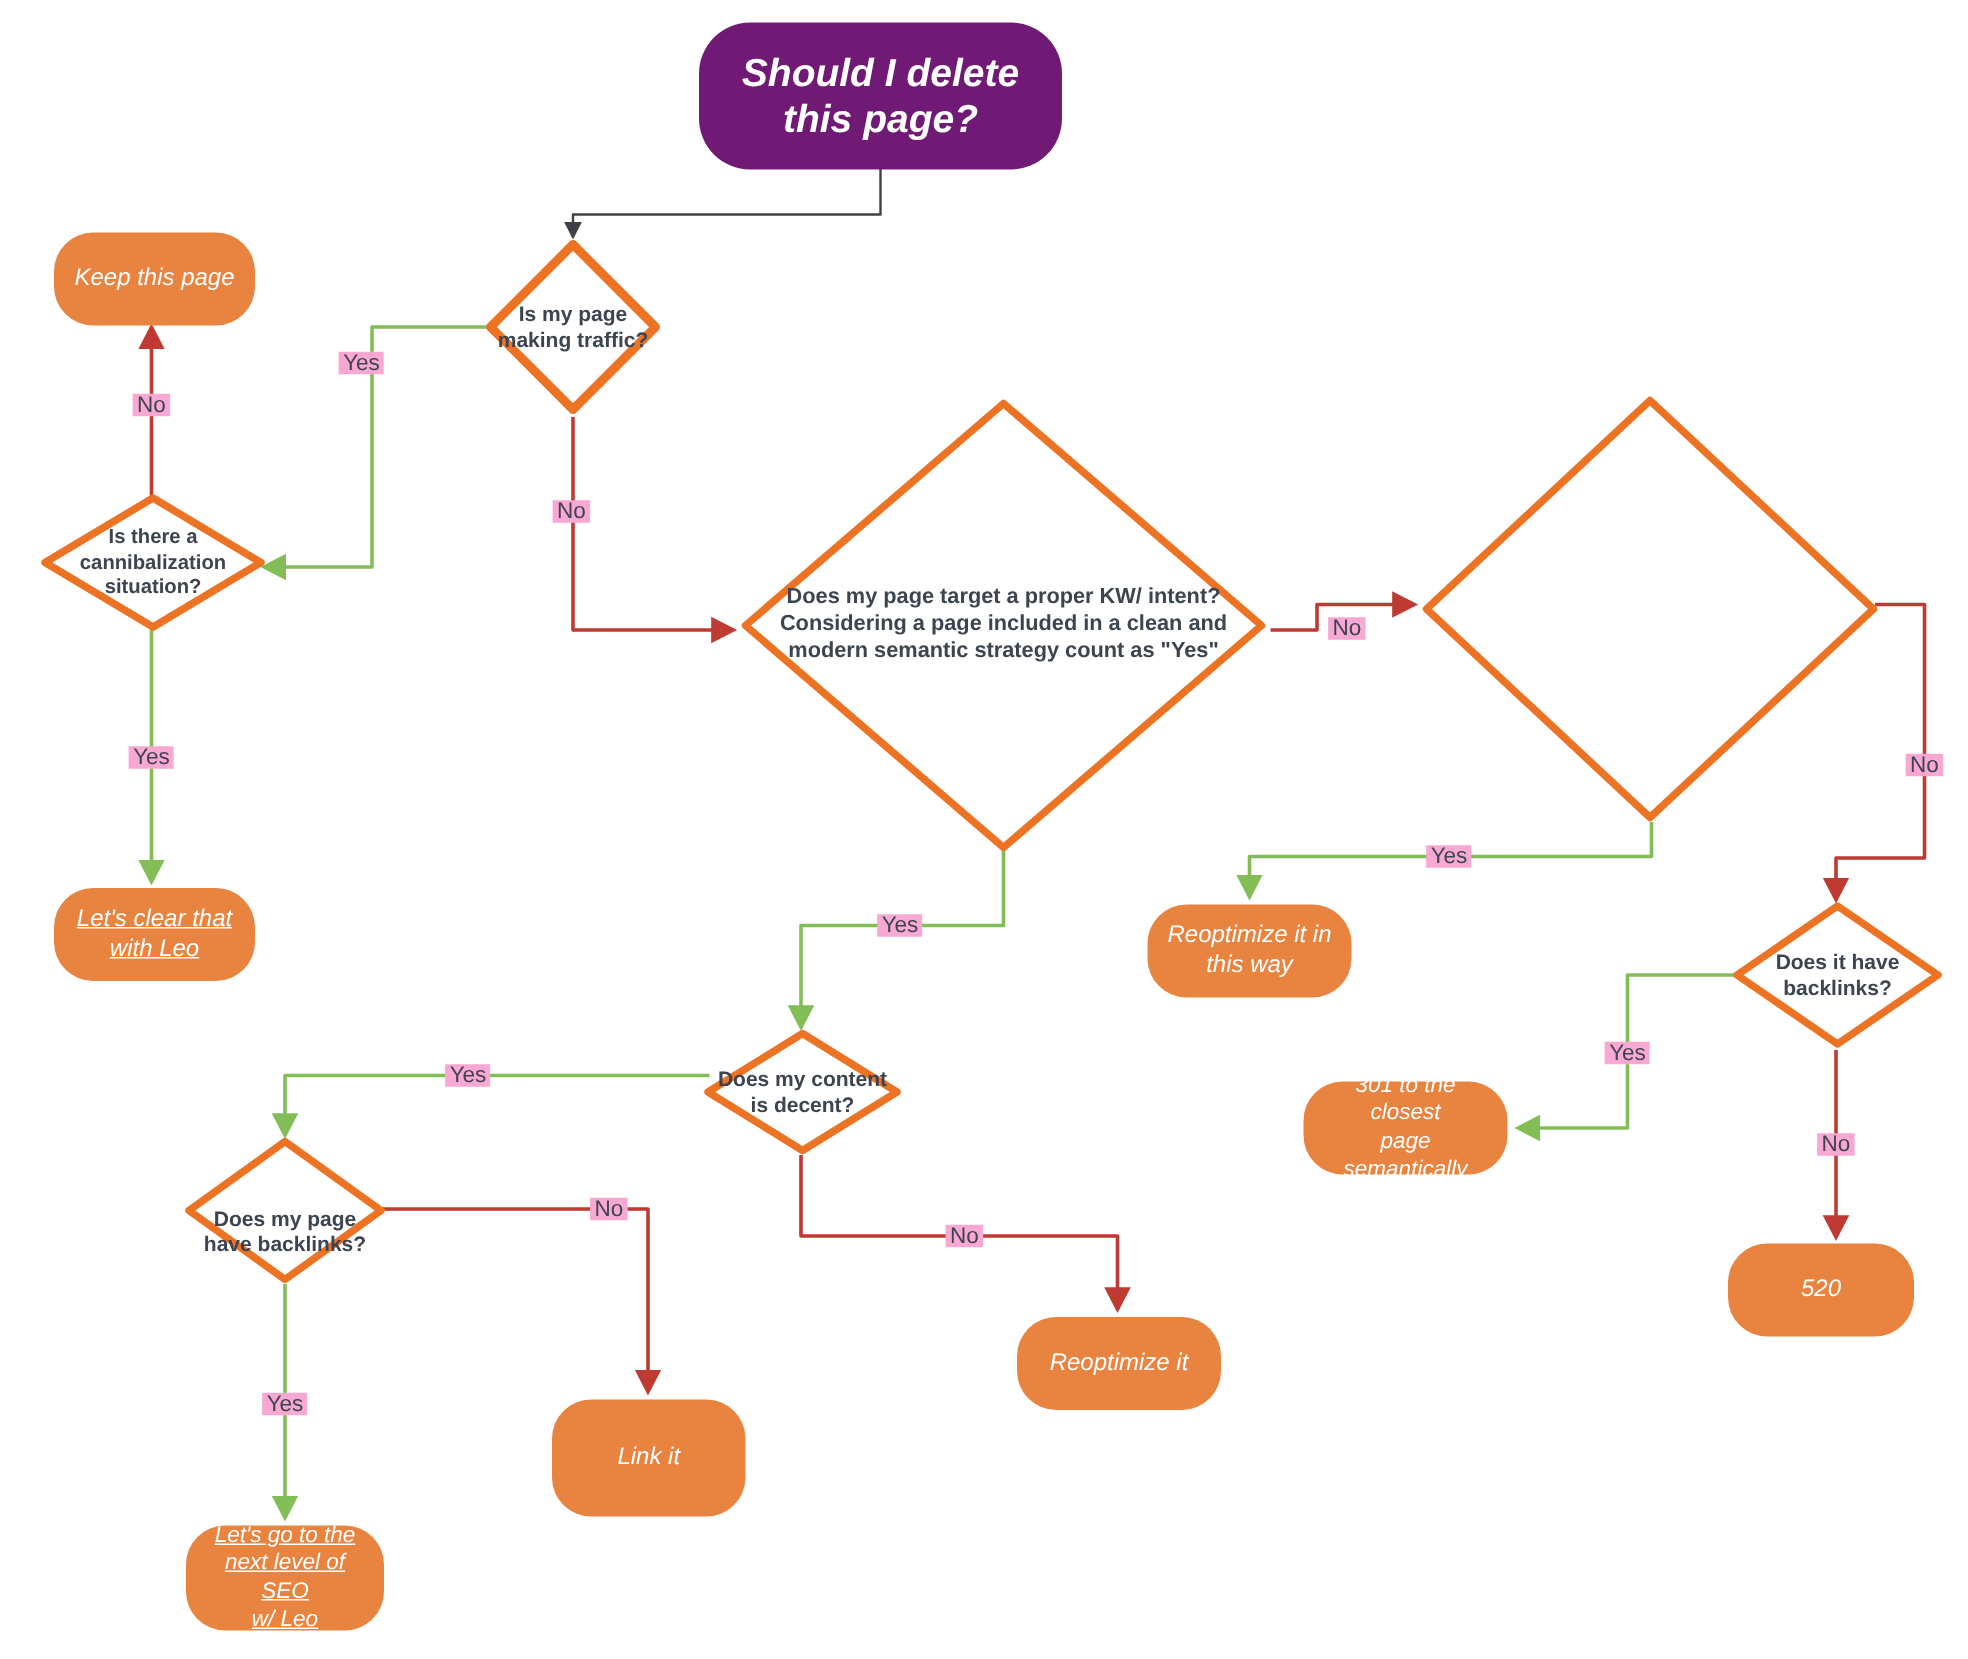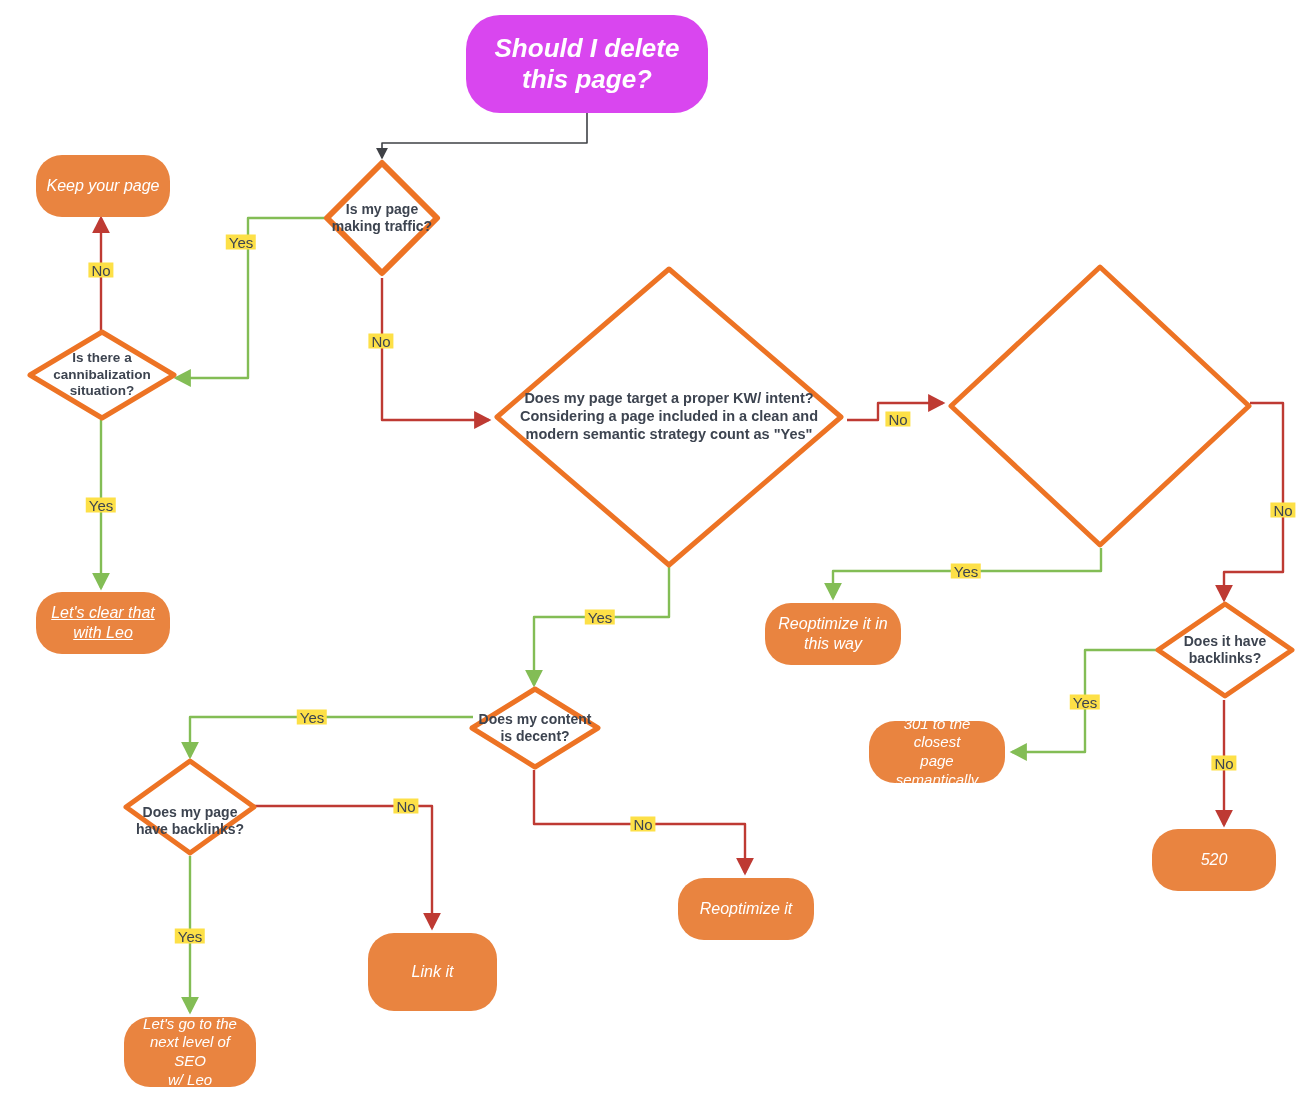--- a/index.html
+++ b/index.html
@@ -42,21 +42,21 @@
   .pill {
     background: #E98440;
     border-radius: 26px;
     color: #ffffff;
     font-style: italic;
     font-weight: 400;
     line-height: 1.25;
     padding: 4px 10px;
   }
   .pill.title {
-    background: #d946ef;
+    background: #701a75;
     border-radius: 34px;
     font-weight: bold;
     font-size: 26px;
     line-height: 1.2;
   }
 
   
   .diamond {
     background: transparent;
   }
@@ -75,21 +75,21 @@
     padding: 0 4px;
     box-sizing: border-box;
   }
 
   
   .elabel {
     position: absolute;
     color: #3D4450;
     font-size: 15px;
     font-weight: 400;
-    background: #fde047;
+    background: #f9a8d4;
     padding: 0 3px;
     white-space: nowrap;
     line-height: 1;
     transform: translate(-50%, -50%);
   }
 </style>
 </head>
 <body>
 
 <div id="canvas">
@@ -139,21 +139,21 @@
 
       <path d="M190,856 L190,1012" stroke="#83BD55" stroke-width="2.4" marker-end="url(#ah-green)"></path>
     </g>
   </svg>
 
   <div class="node pill title" style="left:466px; top:15px; width:242px; height:98px;">
     <span>Should I delete this page?</span>
   </div>
 
   <div class="node pill" style="left:36px; top:155px; width:134px; height:62px; font-size:16px;">
-    <span>Keep your page</span>
+    <span>Keep this page</span>
   </div>
 
   <div class="node diamond" style="left:322px; top:158px; width:120px; height:120px;">
     <svg class="shape" viewBox="0 0 120 120">
       <polygon points="60,5 115,60 60,115 5,60" fill="#ffffff" stroke="#ED7324" stroke-width="6" stroke-linejoin="round"></polygon>
     </svg>
     <div class="label" style="font-size:14px;">Is my page<br>making traffic?</div>
   </div>
 
   <div class="node diamond" style="left:26px; top:328px; width:152px; height:94px;">
@@ -214,21 +214,21 @@
   </div>
 
   <div class="node pill" style="left:678px; top:878px; width:136px; height:62px; font-size:16px;">
     <span>Reoptimize it</span>
   </div>
 
   <div class="node pill" style="left:368px; top:933px; width:129px; height:78px; font-size:16px;">
     <span>Link it</span>
   </div>
 
-  <div class="node pill" style="left:124px; top:1017px; width:132px; height:70px; font-size:15px;">
+  <div class="node pill" style="left:124px; top:1017px; width:132px; height:70px; font-size:15px;text-decoration:underline;">
     <span>Let's go to the<br>next level of SEO<br>w/ Leo</span>
   </div>
 
   <div class="elabel" style="left:241px; top:242px;">Yes</div>
 
   <div class="elabel" style="left:381px; top:341px;">No</div>
 
   <div class="elabel" style="left:101px; top:270px;">No</div>
 
   <div class="elabel" style="left:101px; top:505px;">Yes</div>

